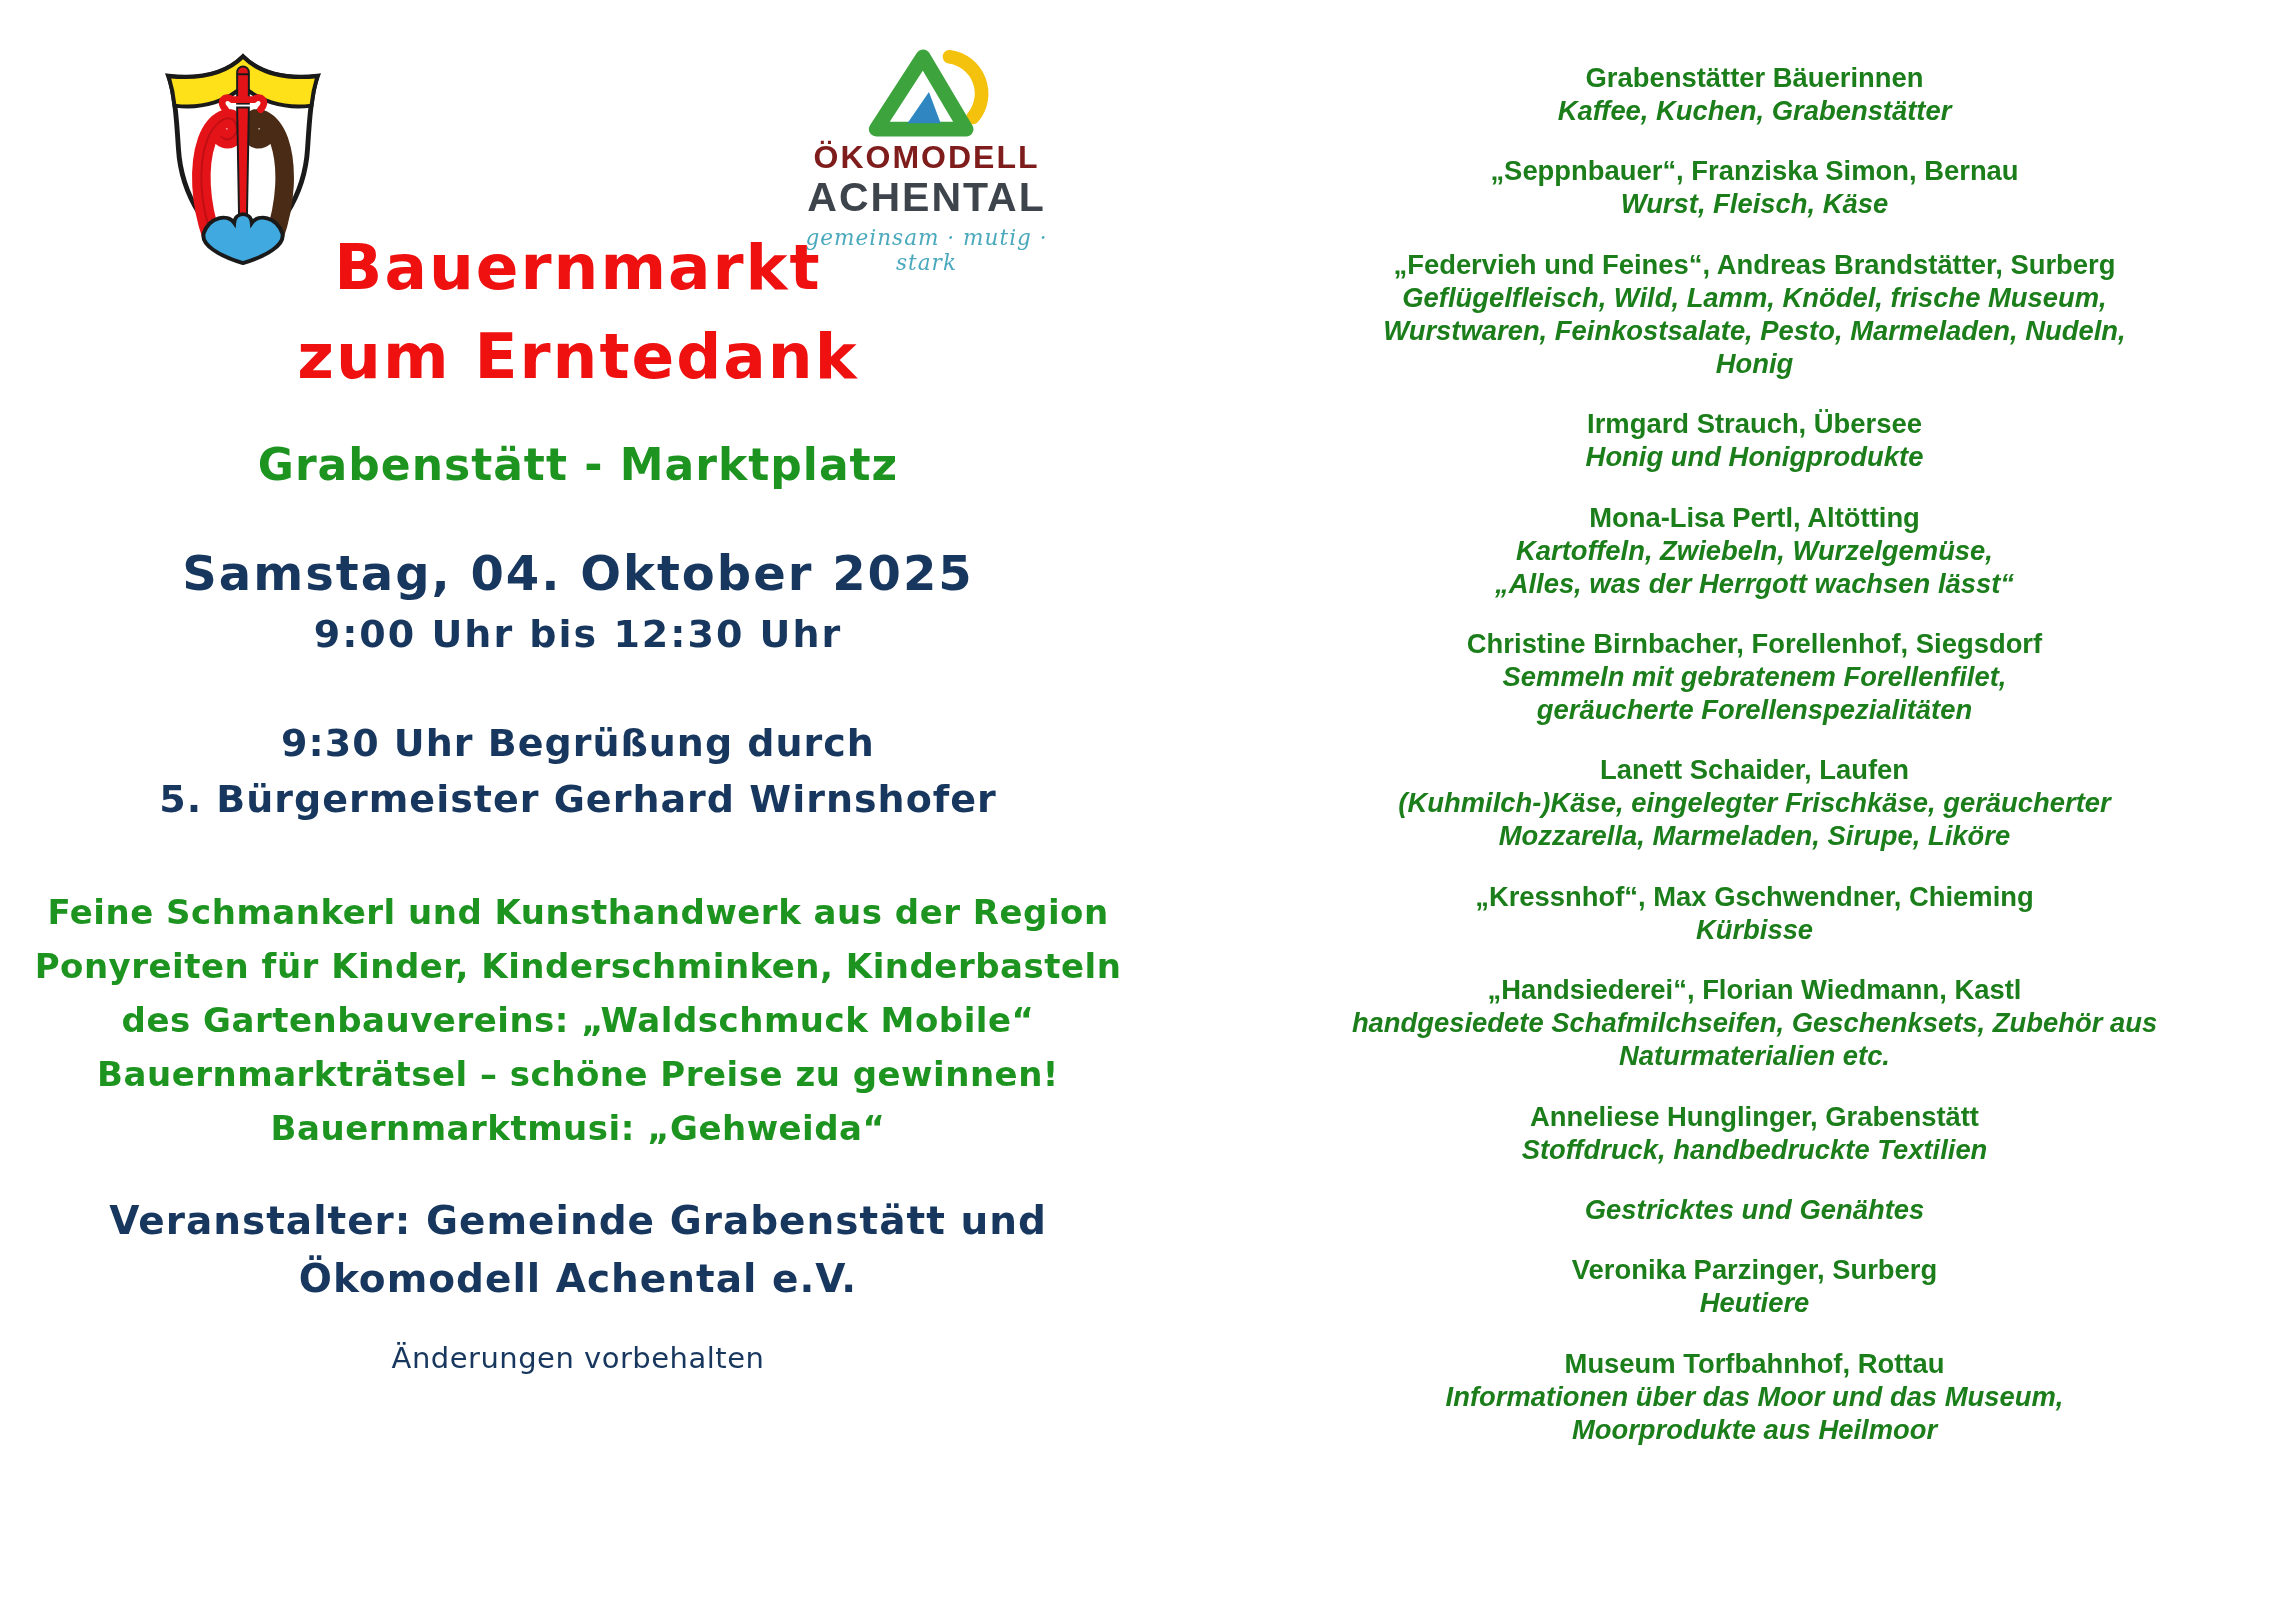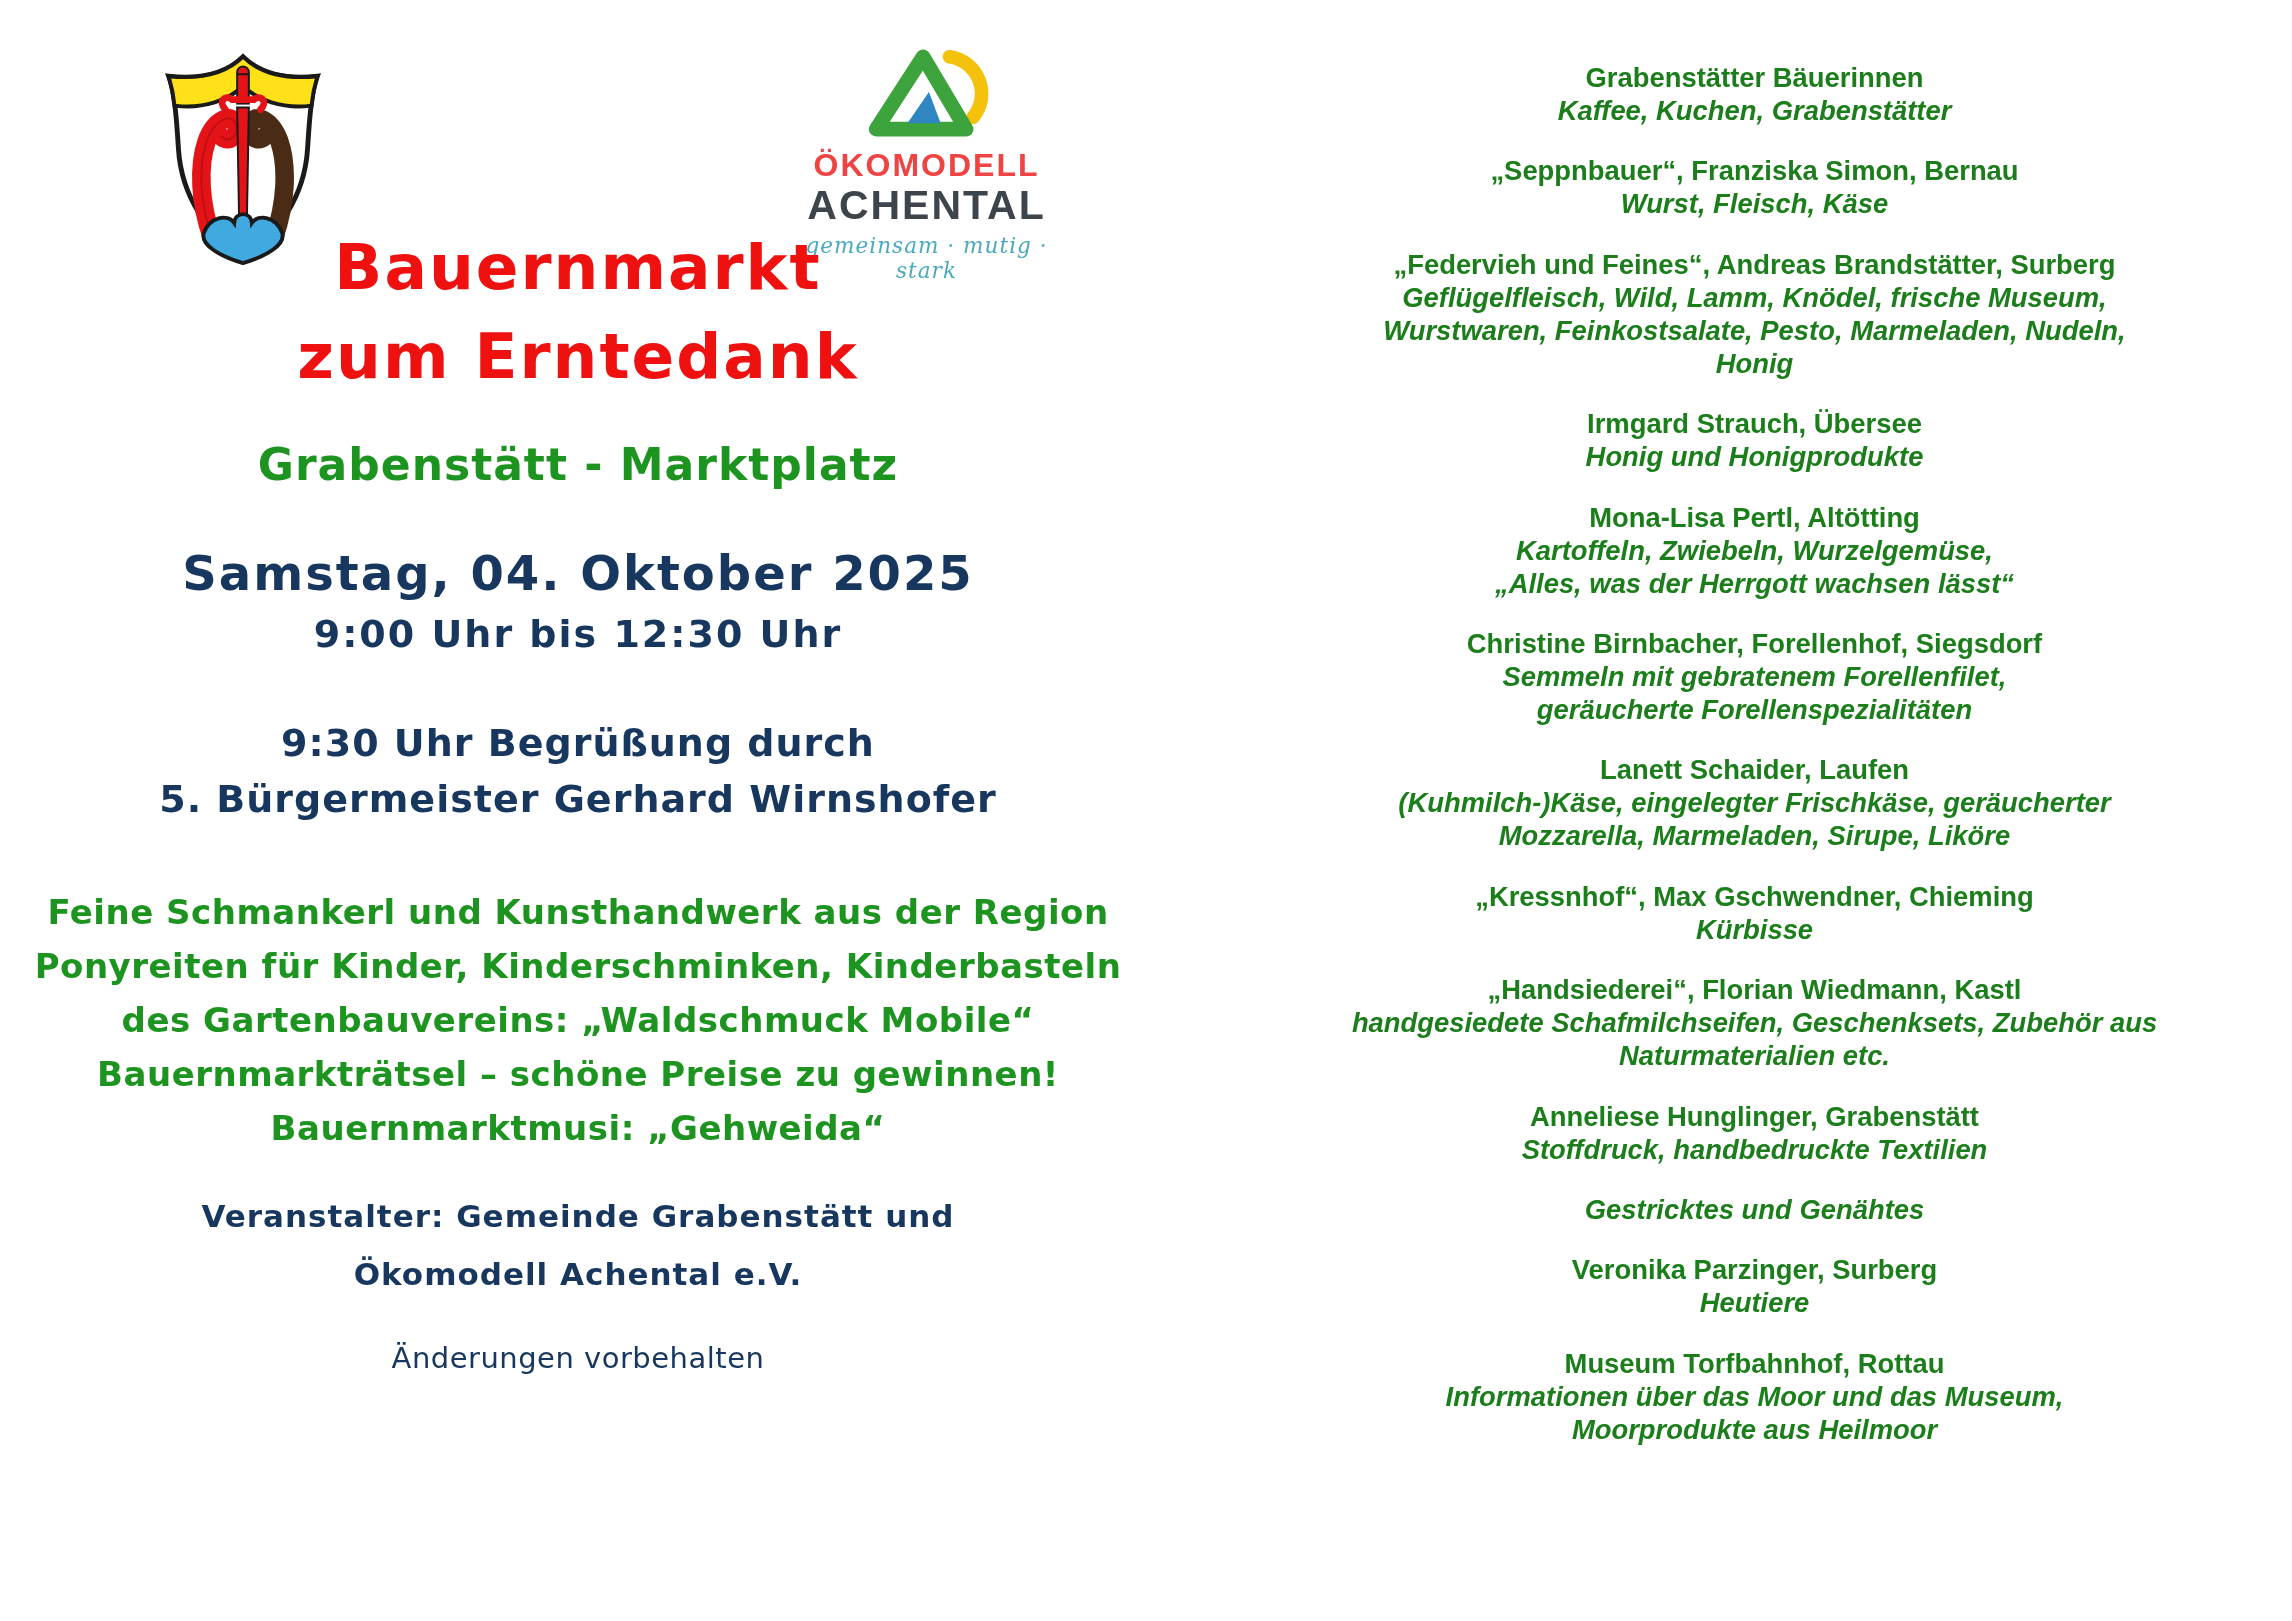--- a/index.html
+++ b/index.html
@@ -10,28 +10,28 @@
   
   .abs{position:absolute;left:29px;width:1098px;text-align:center;}
   .comic{font-family:"DejaVu Sans",sans-serif;font-weight:700;letter-spacing:1px;}
   .title-red{color:#ef1010;font-size:63px;letter-spacing:2px;}
   .loc-green{color:#1e9420;font-size:44px;letter-spacing:1px;}
   .navy{color:#17375e;}
   .date-line{font-size:48px;letter-spacing:2px;}
   .time-line{font-size:38px;letter-spacing:2px;}
   .greet-line{font-size:38px;letter-spacing:1px;}
   .activities{color:#1e9420;font-size:34px;line-height:54px;font-weight:700;letter-spacing:0.5px;}
-  .org-line{font-size:31px;letter-spacing:1px;}
+  .org-line{font-size:39px;letter-spacing:1px;}
   .note-line{font-size:29px;font-weight:400;letter-spacing:0.5px;}
   
   .crest{position:absolute;left:135px;top:41px;}
   .oeko-logo{position:absolute;left:799px;top:47px;width:255px;text-align:center;}
   .oeko-logo svg{display:block;margin:0 auto;}
-  .oeko-l1{color:#ef4444;font-family:"Liberation Sans",sans-serif;font-weight:700;
-           font-size:32px;letter-spacing:2px;margin-top:10px;}
+  .oeko-l1{color:#7f1d1d;font-family:"Liberation Sans",sans-serif;font-weight:700;
+           font-size:32px;letter-spacing:2px;margin-top:2px;}
   .oeko-l2{color:#3e444b;font-family:Liberation Sans, sans-serif;font-weight:800;
            font-size:41px;letter-spacing:2px;margin-top:-2px;}
   .oeko-tag{color:#4aa9bd;font-family:"DejaVu Serif",serif;font-style:italic;
            font-size:21.6px;letter-spacing:1px;margin-top:3.9px;}
   
   .right-col{
     position:absolute;left:1274px;top:61px;width:961px;text-align:center;
     font-family:"Liberation Sans",sans-serif;color:#1b7e1b;
   }
   .vendor-block{margin-bottom:27.4px;}

